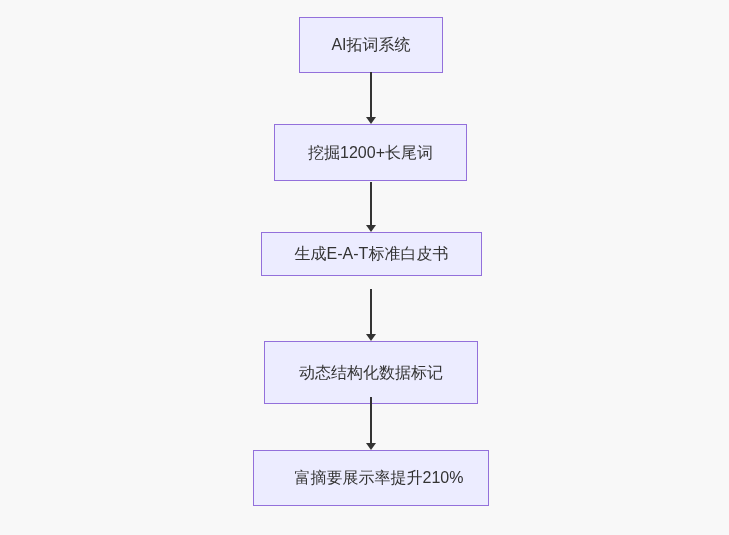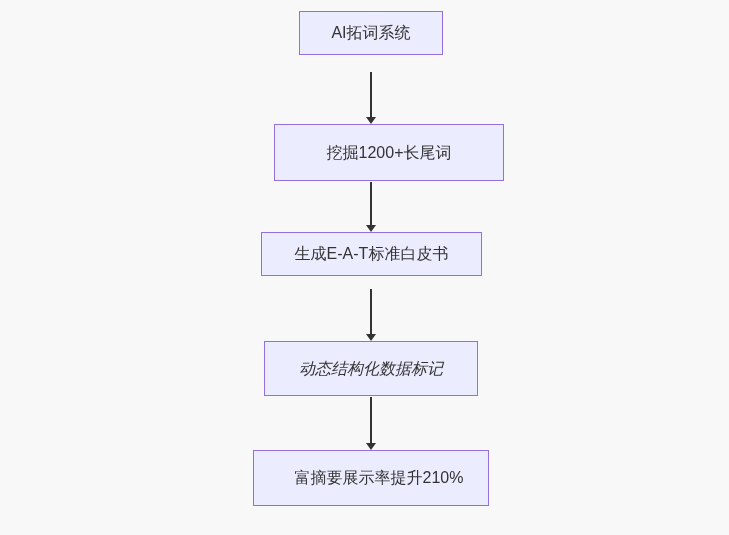--- a/index.html
+++ b/index.html
@@ -23,24 +23,24 @@
     color: #333333;
     font-size: 16px;
     line-height: 1.2;
     display: flex;
     align-items: center;
     justify-content: center;
     text-align: center;
     white-space: nowrap;
   }
   
-  .node-1 { left: 299px; top: 11px;  width: 144px; height: 44px; }
-  .node-2 { left: 274px; top: 124px; width: 230px; height: 57px; }
+  .node-1 { left: 299px; top: 17px;  width: 144px; height: 56px; }
+  .node-2 { left: 274px; top: 124px; width: 193px; height: 57px; }
   .node-3 { left: 261px; top: 232px; width: 221px; height: 44px; }
-  .node-4 { left: 264px; top: 341px; width: 214px; height: 55px; font-style: italic; }
+  .node-4 { left: 264px; top: 341px; width: 214px; height: 63px; }
   .node-5 { left: 253px; top: 450px; width: 236px; height: 56px; padding-left: 16px; }
 
   .arrow {
     position: absolute;
     left: 370px;
     width: 2px;
     background: #333333;
   }
   .arrow::after {
     content: "";

